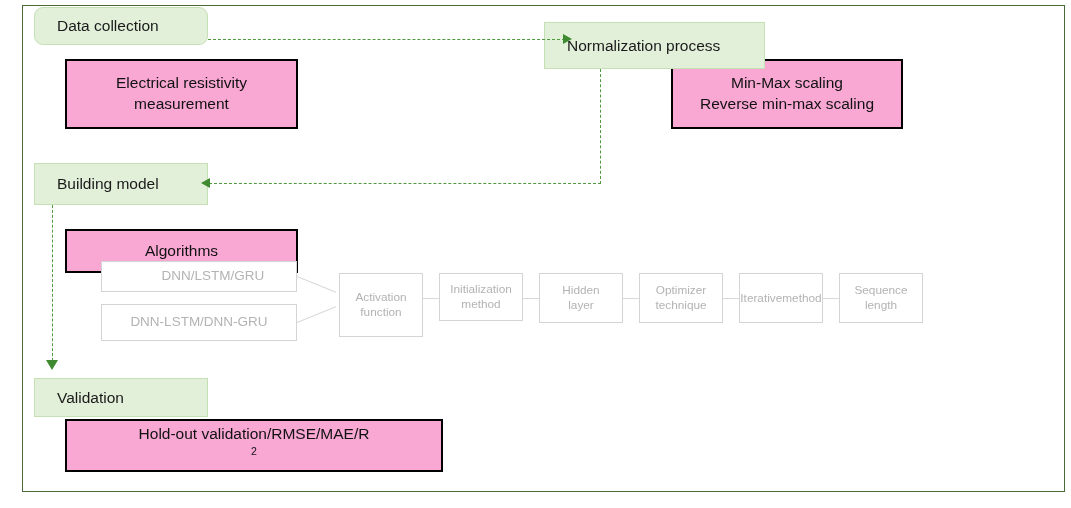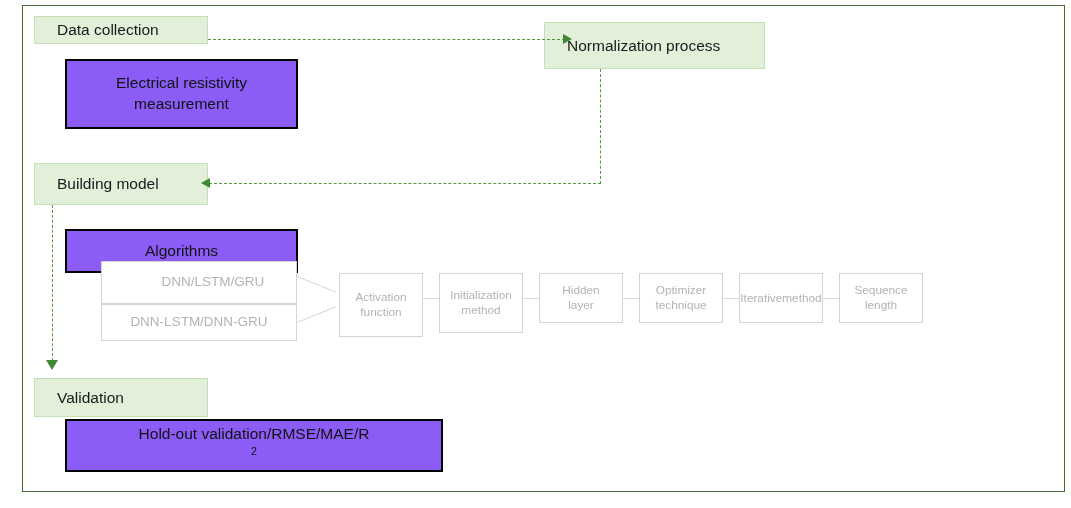--- a/index.html
+++ b/index.html
@@ -37,21 +37,21 @@
     color: #1a1a1a;
     font-size: 15.5px;
     display: flex;
     align-items: center;
     padding-left: 22px;
     z-index: 4;
   }
 
   .detail-box {
     position: absolute;
-    background: #8b5cf6;
+    background: #f9a8d4;
     border: 2.2px solid #000000;
     box-sizing: border-box;
     color: #111111;
     font-size: 15.5px;
     display: flex;
     flex-direction: column;
     align-items: center;
     justify-content: center;
     text-align: center;
     line-height: 1.35;
@@ -132,52 +132,56 @@
 <body>
 
 <div id="canvas">
 
   <div id="figure-frame">
 
     <div class="detail-box" style="left:42px; top:53px; width:233px; height:70px;">
       <span>Electrical resistivity</span>
       <span>measurement</span>
     </div>
-    <div class="stage-header" style="left:11px; top:10px; width:174px; height:28px;">
+    <div class="stage-header" style="left:11px; top:1px; width:174px; height:38px;border-radius:9px;">
       <span>Data collection</span>
     </div>
 
+    <div class="detail-box" style="left:648px; top:53px; width:232px; height:70px;">
+      <span>Min-Max scaling</span>
+      <span>Reverse min-max scaling</span>
+    </div>
     <div class="stage-header" style="left:521px; top:16px; width:221px; height:47px;">
       <span>Normalization process</span>
     </div>
 
     <div class="detail-box" style="left:42px; top:198px; width:233px; height:44px;margin-top:25px;">
       <span>Algorithms</span>
     </div>
     <div class="stage-header" style="left:11px; top:157px; width:174px; height:42px;">
       <span>Building model</span>
     </div>
 
-    <div class="grey-box" style="left:78px; top:255px; width:196px; height:43px;padding-left:28px;">
+    <div class="grey-box" style="left:78px; top:255px; width:196px; height:31px;padding-left:28px;">
       <span>DNN/LSTM/GRU</span>
     </div>
     <div class="grey-box" style="left:78px; top:298px; width:196px; height:37px;">
       <span>DNN-LSTM/DNN-GRU</span>
     </div>
 
     <div class="grey-diag" style="left:274px; top:270px; width:42px; transform: rotate(22deg);"></div>
     <div class="grey-diag" style="left:274px; top:316px; width:42px; transform: rotate(-22deg);"></div>
 
     <div class="grey-box small" style="left:316px; top:267px; width:84px; height:64px; flex-direction:column;">
       <span>Activation</span>
       <span>function</span>
     </div>
     <div class="grey-link" style="left:400px; top:292px; width:16px; height:1.2px;"></div>
 
-    <div class="grey-box small" style="left:416px; top:267px; width:84px; height:60px; flex-direction:column;">
+    <div class="grey-box small" style="left:416px; top:267px; width:84px; height:48px; flex-direction:column;">
       <span>Initialization</span>
       <span>method</span>
     </div>
     <div class="grey-link" style="left:500px; top:292px; width:16px; height:1.2px;"></div>
 
     <div class="grey-box small" style="left:516px; top:267px; width:84px; height:50px; flex-direction:column;">
       <span>Hidden</span>
       <span>layer</span>
     </div>
     <div class="grey-link" style="left:600px; top:292px; width:16px; height:1.2px;"></div>

